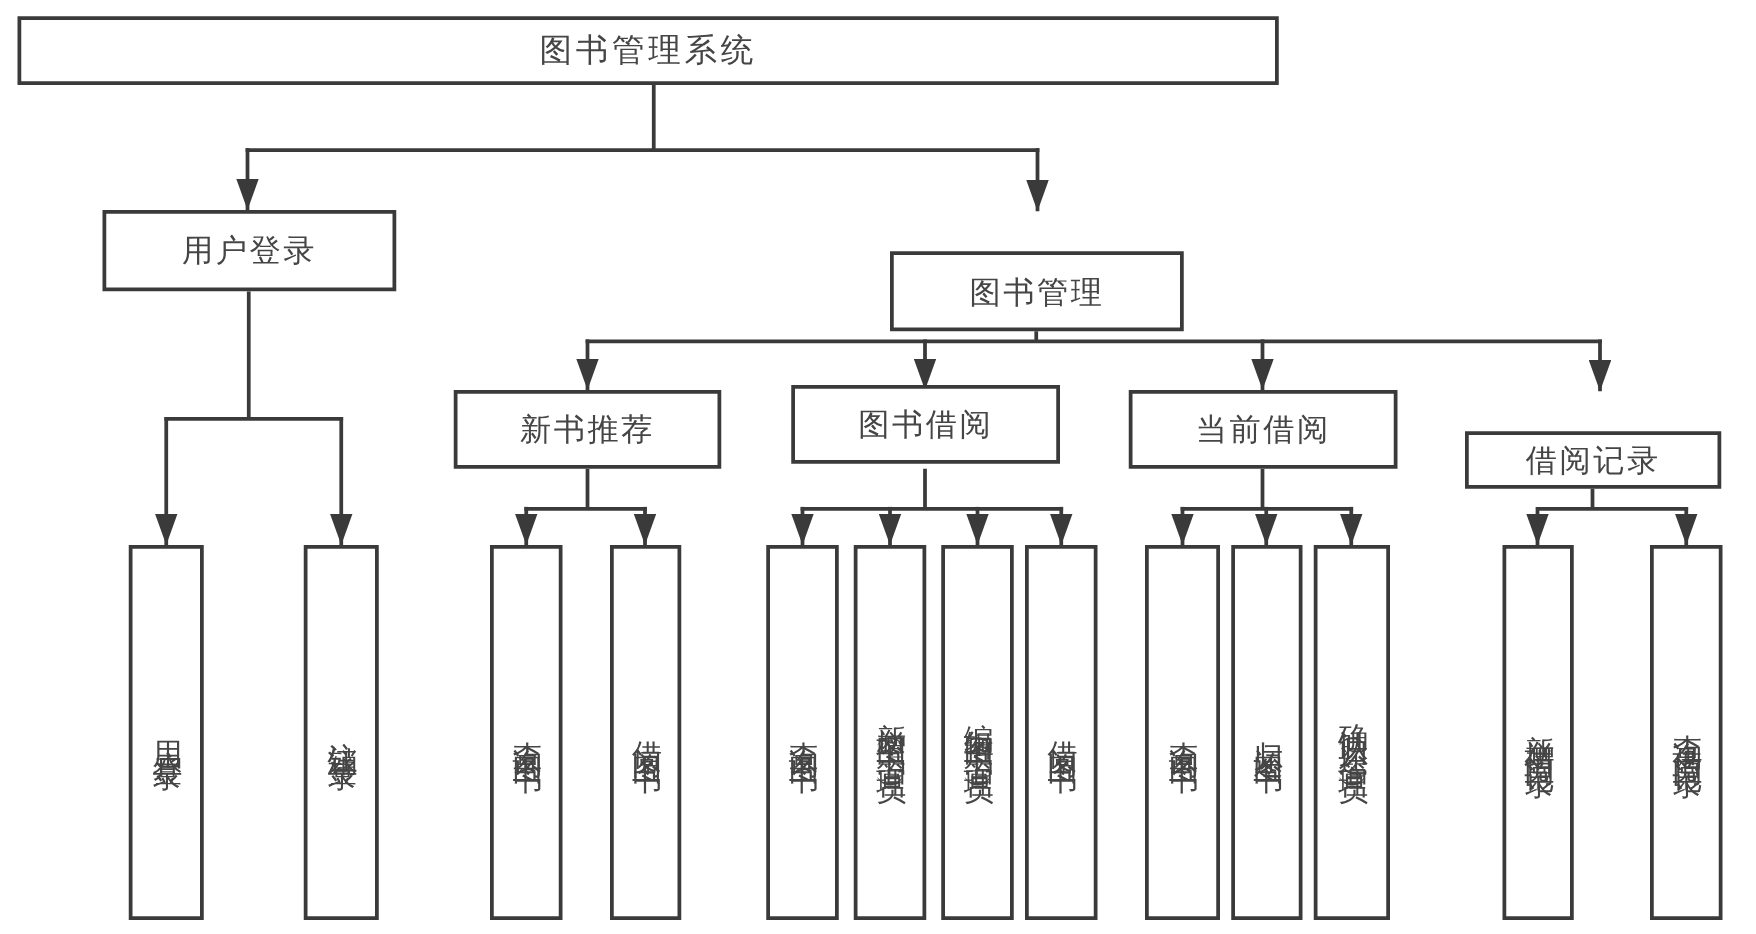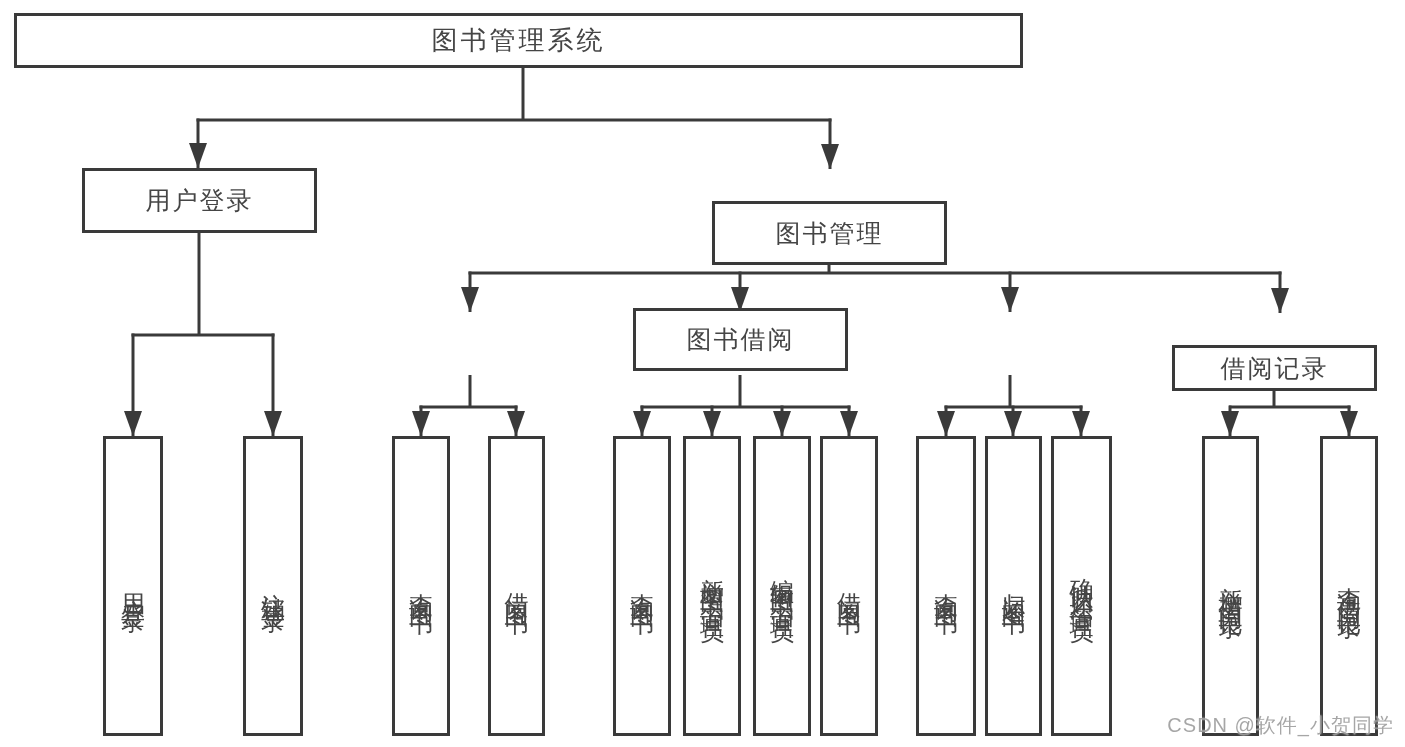--- a/index.html
+++ b/index.html
@@ -113,22 +113,28 @@
     <span>图书管理系统</span>
   </div>
 
   <div class="node h-node" style="left:82px; top:168px; width:235px; height:65px;">
     <span>用户登录</span>
   </div>
   <div class="node h-node" style="left:712px; top:169px; width:235px; height:64px;margin-top:32px;">
     <span>图书管理</span>
   </div>
 
+  <div class="node h-node" style="left:363px; top:312px; width:214px; height:63px;">
+    <span>新书推荐</span>
+  </div>
   <div class="node h-node" style="left:633px; top:308px; width:215px; height:63px;">
     <span>图书借阅</span>
+  </div>
+  <div class="node h-node" style="left:903px; top:312px; width:215px; height:63px;">
+    <span>当前借阅</span>
   </div>
   <div class="node h-node" style="left:1172px; top:313px; width:205px; height:46px;margin-top:32px;">
     <span>借阅记录</span>
   </div>
 
   <div class="node v-node" style="left:103px; top:436px; width:60px; height:300px;">
     <span>用户登录</span>
   </div>
   <div class="node v-node" style="left:243px; top:436px; width:60px; height:300px;">
     <span>注销登录</span>
@@ -164,15 +170,14 @@
     <span>确认归还（管理员）</span>
   </div>
 
   <div class="node v-node" style="left:1202px; top:436px; width:57px; height:300px;">
     <span>新增借阅记录</span>
   </div>
   <div class="node v-node" style="left:1320px; top:436px; width:58px; height:300px;">
     <span>查询借阅记录</span>
   </div>
 
-  <div id="watermark">CSDN @软件_小贺同学</div>
 
 </div>
 
 </body></html>

